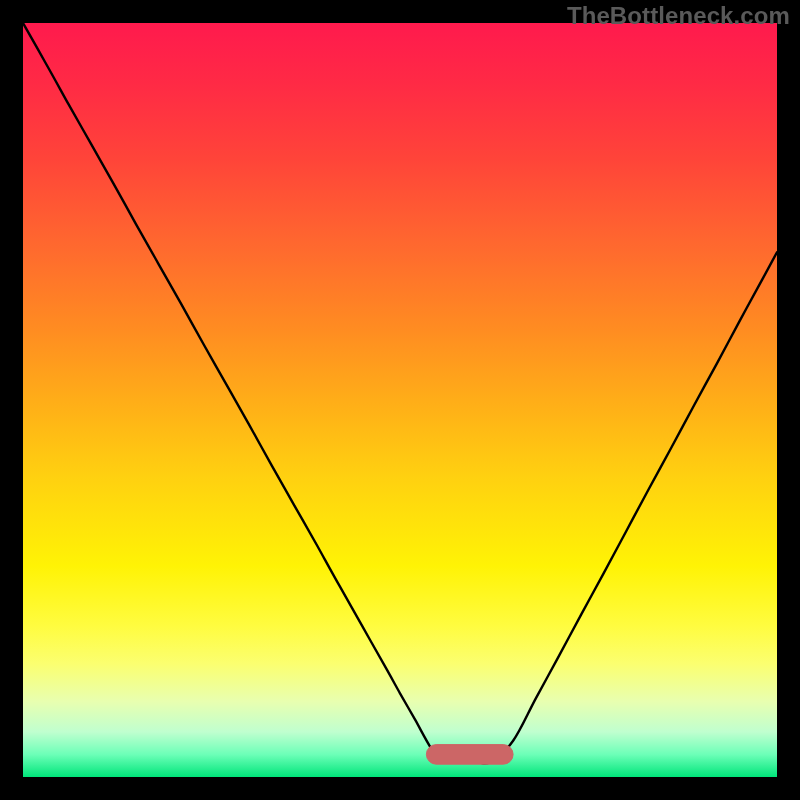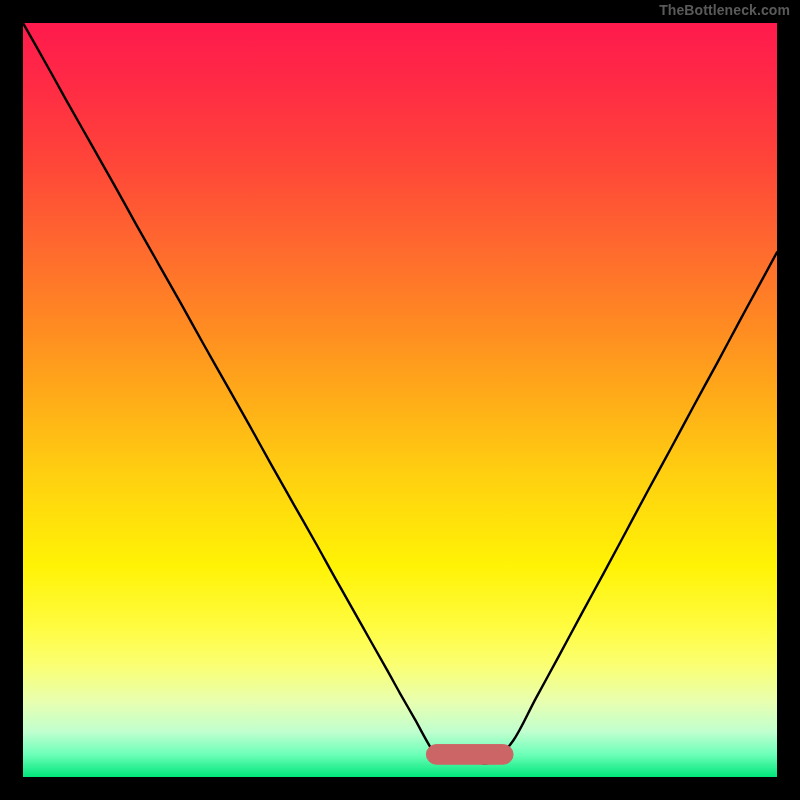--- a/index.html
+++ b/index.html
@@ -45,21 +45,21 @@
     position: absolute;
     inset: 0;
     width: 754px;
     height: 754px;
   }
   .watermark {
     position: absolute;
     top: 2px;
     right: 10px;
     color: #5a5a5a;
-    font-size: 14px;
+    font-size: 24px;
     font-weight: 600;
     letter-spacing: 0.1px;
     user-select: none;
   }
 </style>
 </head>
 <body>
 
 <div class="stage">
   <div class="plot">

